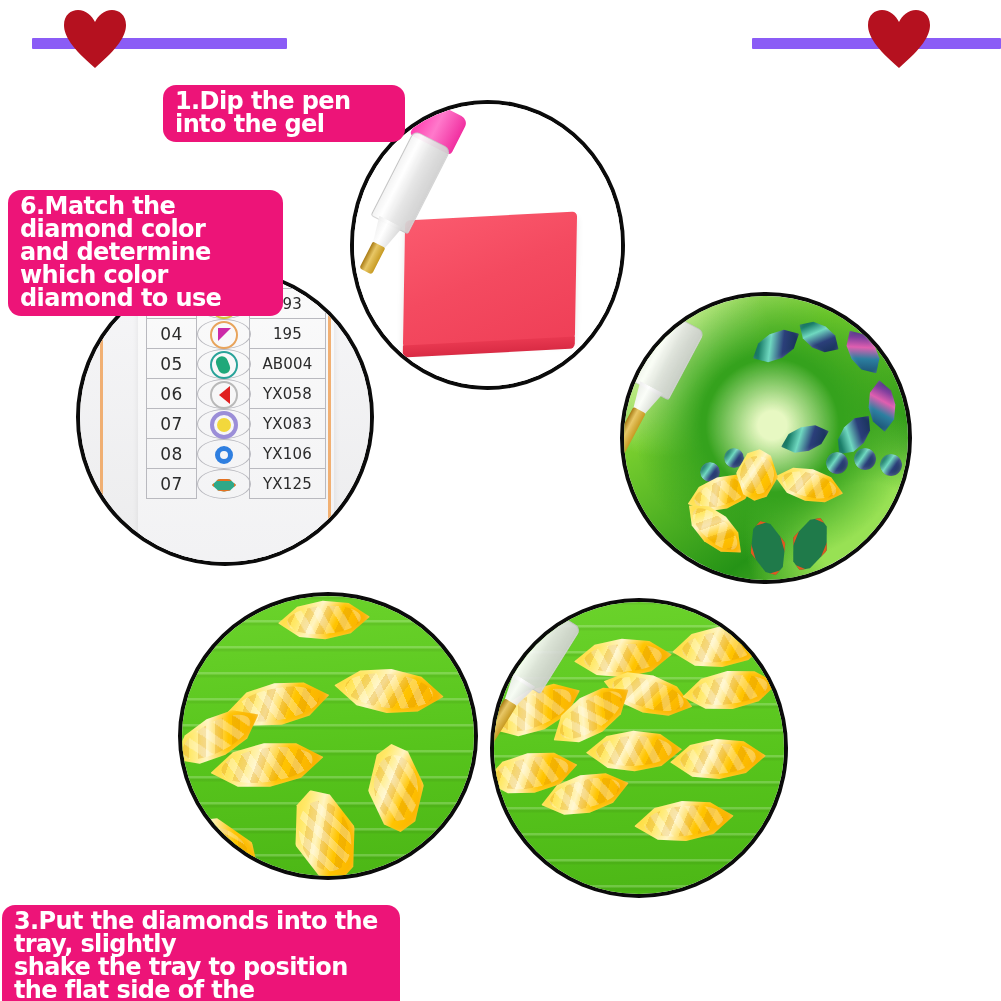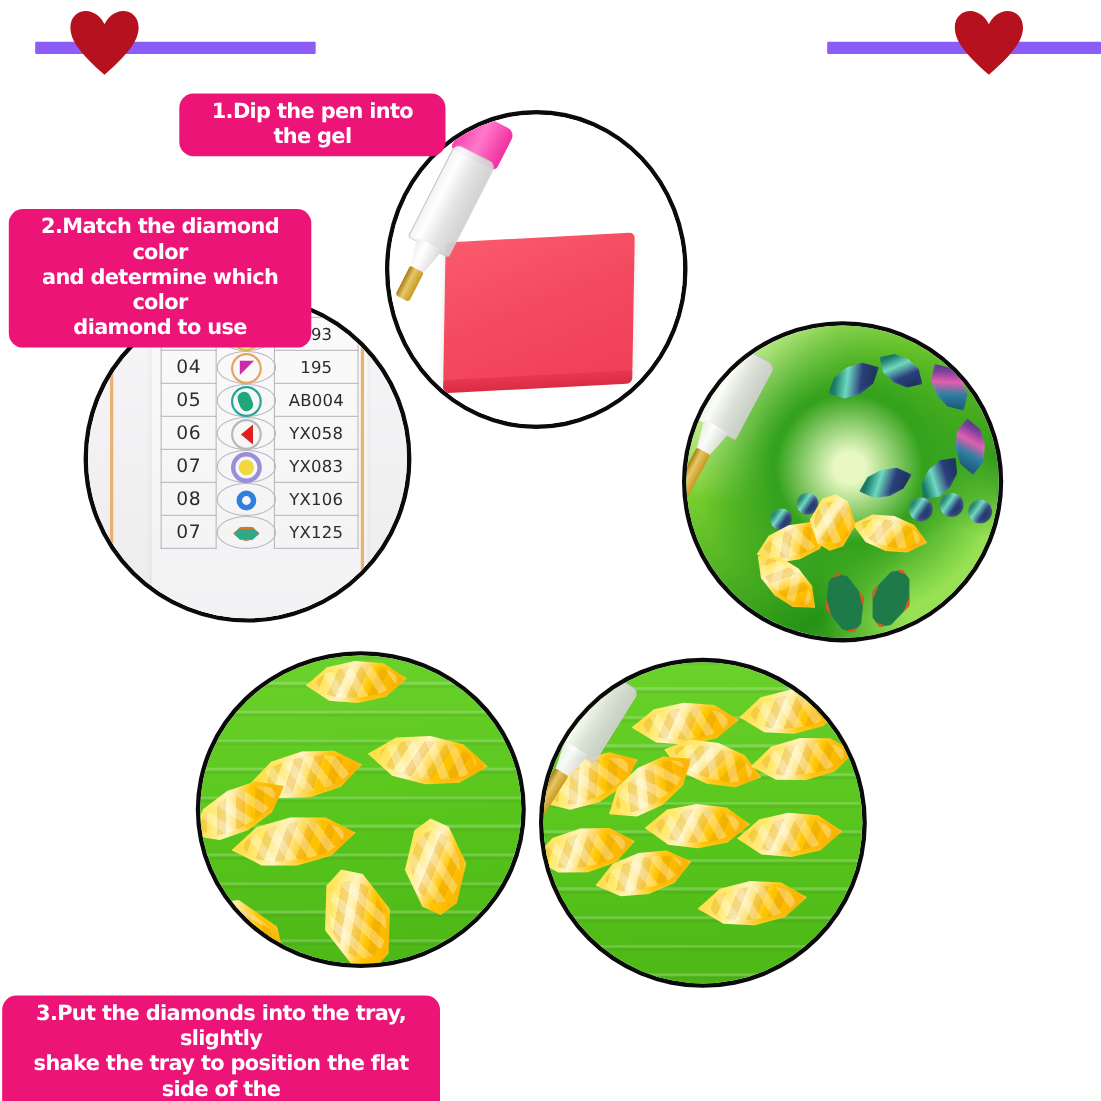--- a/index.html
+++ b/index.html
@@ -34,27 +34,26 @@
   }
 
   
   .plabel {
     position: absolute;
     background: #ED1478;
     color: #ffffff;
     border-radius: 13px;
     padding: 5px 12px 6px 12px;
     font-family: "DejaVu Sans", sans-serif;
-    font-size: 19px;
+    font-size: 24px;
     font-weight: 700;
     line-height: 23px;
     letter-spacing: -0.6px;
     z-index: 6;
     white-space: pre-line;
-    text-align: center;
   }
   #lbl1 { left: 163px; top: 85px; width: 242px; }
   #lbl2 { left: 8px;  top: 190px; width: 275px; }
   #lbl5 { left: 714px; top: 208px; width: 279px; }
   #lbl3 { left: 2px;  top: 905px; width: 398px; }
   #lbl4 { left: 564px; top: 912px; width: 412px; }
 
   
   .circ {
     position: absolute; border-radius: 50%;
@@ -392,20 +391,20 @@
     <div class="gem mq" style="left:140px;top:198px; width:100px;height:42px; transform:rotate(-6deg)"></div>
 
     <div class="pen clear" style="left:52px; top:4px; transform: rotate(32deg);">
       <div class="barrel"></div>
       <div class="cone"></div>
       <div class="tip"></div>
     </div>
   </div>
 
   <div class="plabel" id="lbl1">1.Dip the pen into the gel</div>
-  <div class="plabel" id="lbl2">2.Match the diamond color
+  <div class="plabel" id="lbl2">6.Match the diamond color
 and determine which color
 diamond to use</div>
   <div class="plabel" id="lbl3">3.Put the diamonds into the tray, slightly
 shake the tray to position the flat side of the
 diamond down</div>
 
 </div>
 
 </body></html>

